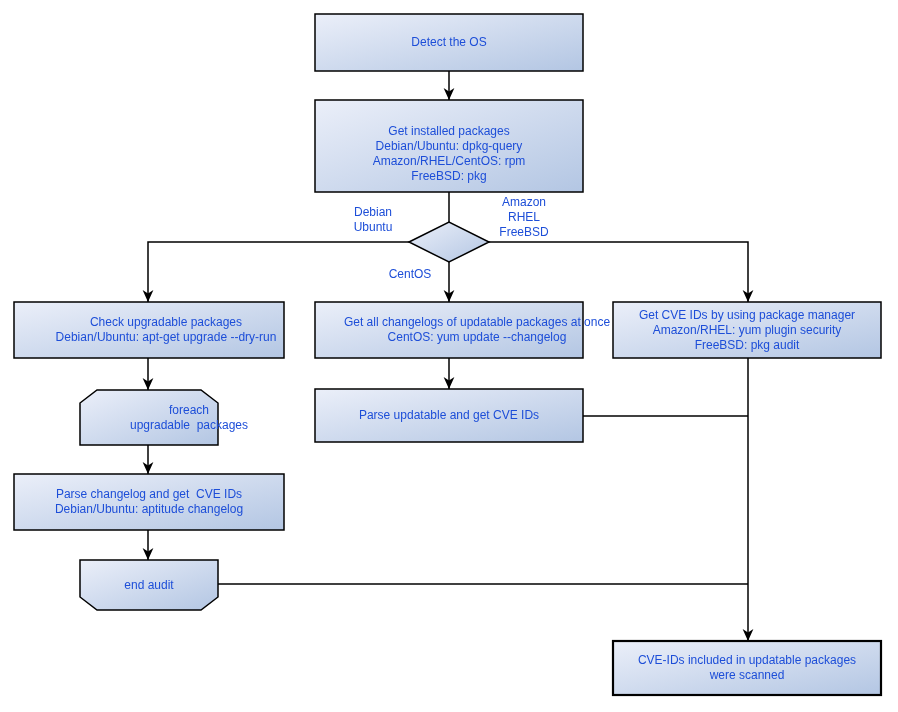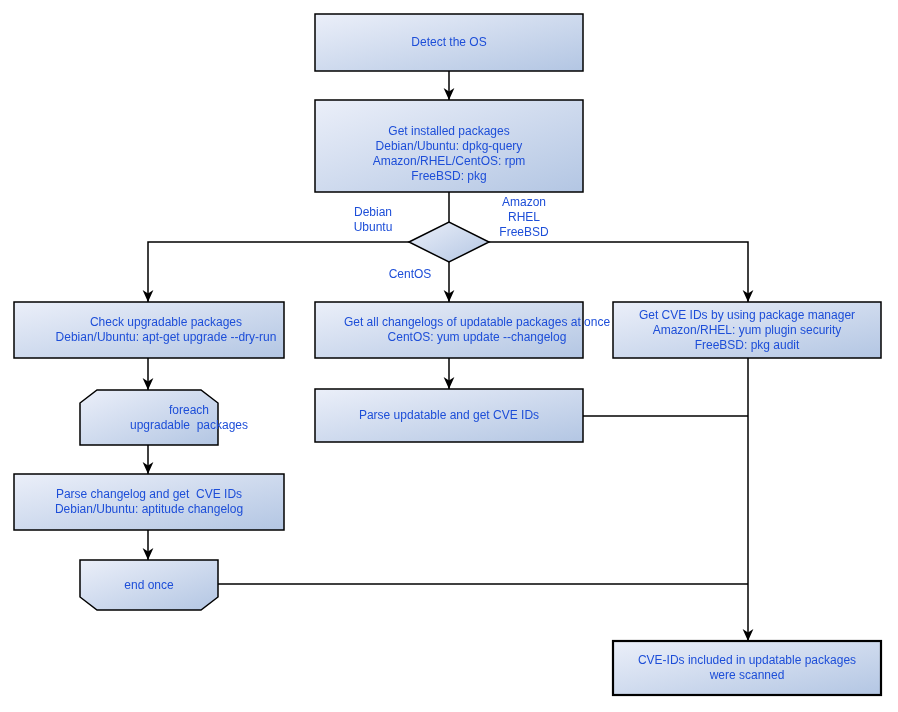--- a/index.html
+++ b/index.html
@@ -97,21 +97,21 @@
 FreeBSD: pkg audit</div>
 
   <div class="node-label" style="left:80px; top:390px; width:138px; height:55px;padding-left:40px;">foreach
 upgradable  packages</div>
 
   <div class="node-label" style="left:14px; top:474px; width:270px; height:56px;">Parse changelog and get  CVE IDs
 Debian/Ubuntu: aptitude changelog</div>
 
   <div class="node-label" style="left:315px; top:389px; width:268px; height:53px;">Parse updatable and get CVE IDs</div>
 
-  <div class="node-label" style="left:80px; top:560px; width:138px; height:50px;">end once</div>
+  <div class="node-label" style="left:80px; top:560px; width:138px; height:50px;">end audit</div>
 
   <div class="node-label" style="left:613px; top:641px; width:268px; height:54px;">CVE-IDs included in updatable packages
 were scanned</div>
 
   <div class="edge-label" style="left:333px; top:205px; width:80px; height:30px;">Debian
 Ubuntu</div>
 
   <div class="edge-label" style="left:484px; top:195px; width:80px; height:45px;">Amazon
 RHEL
 FreeBSD</div>

